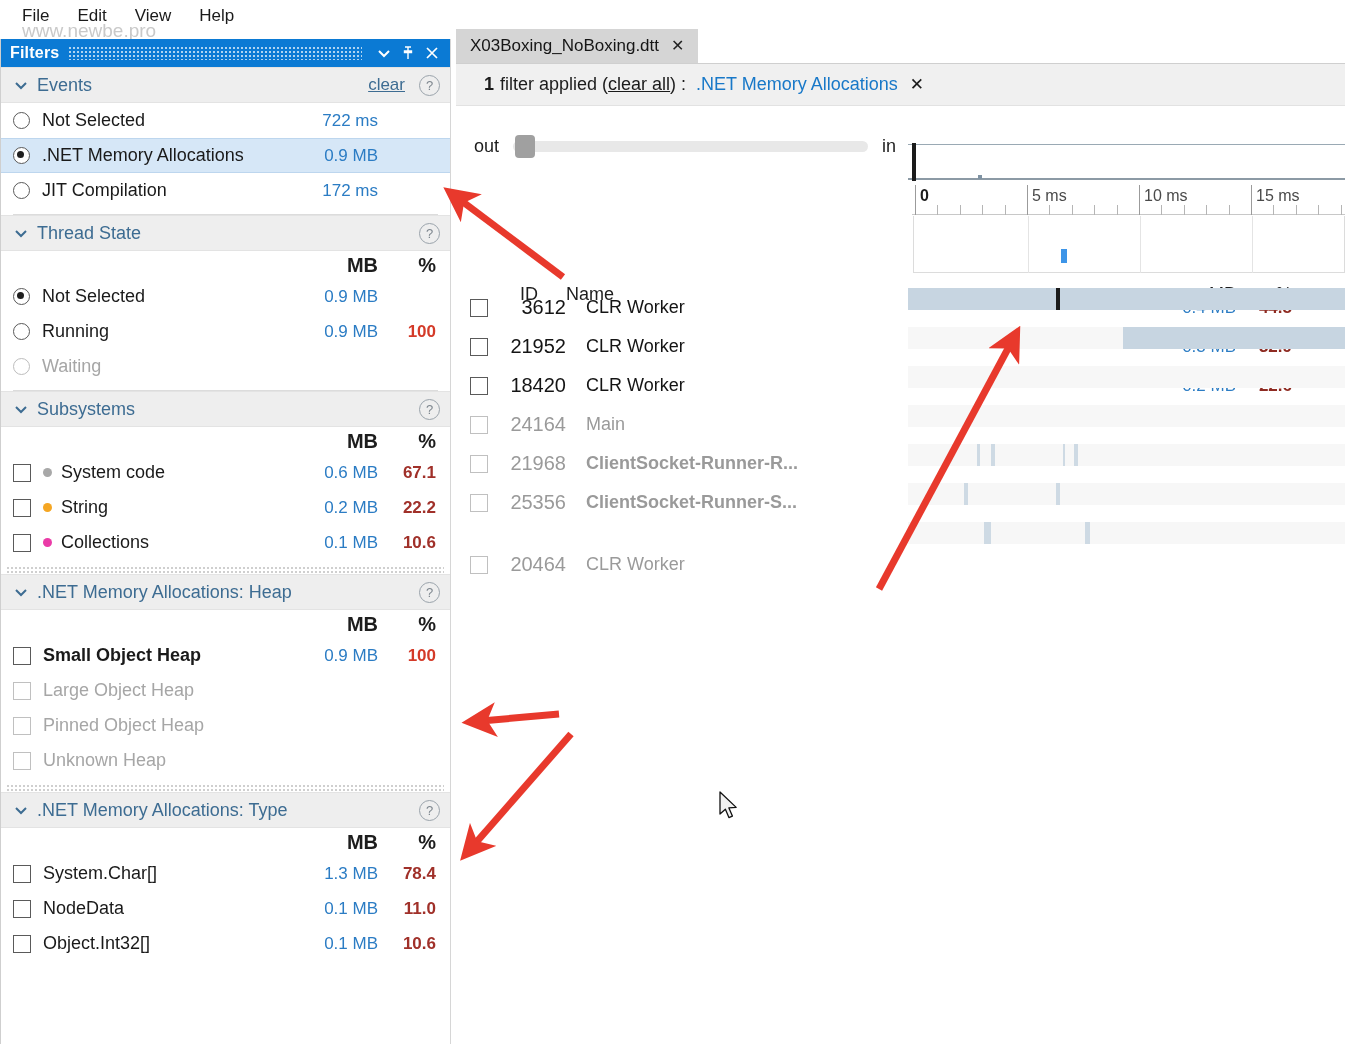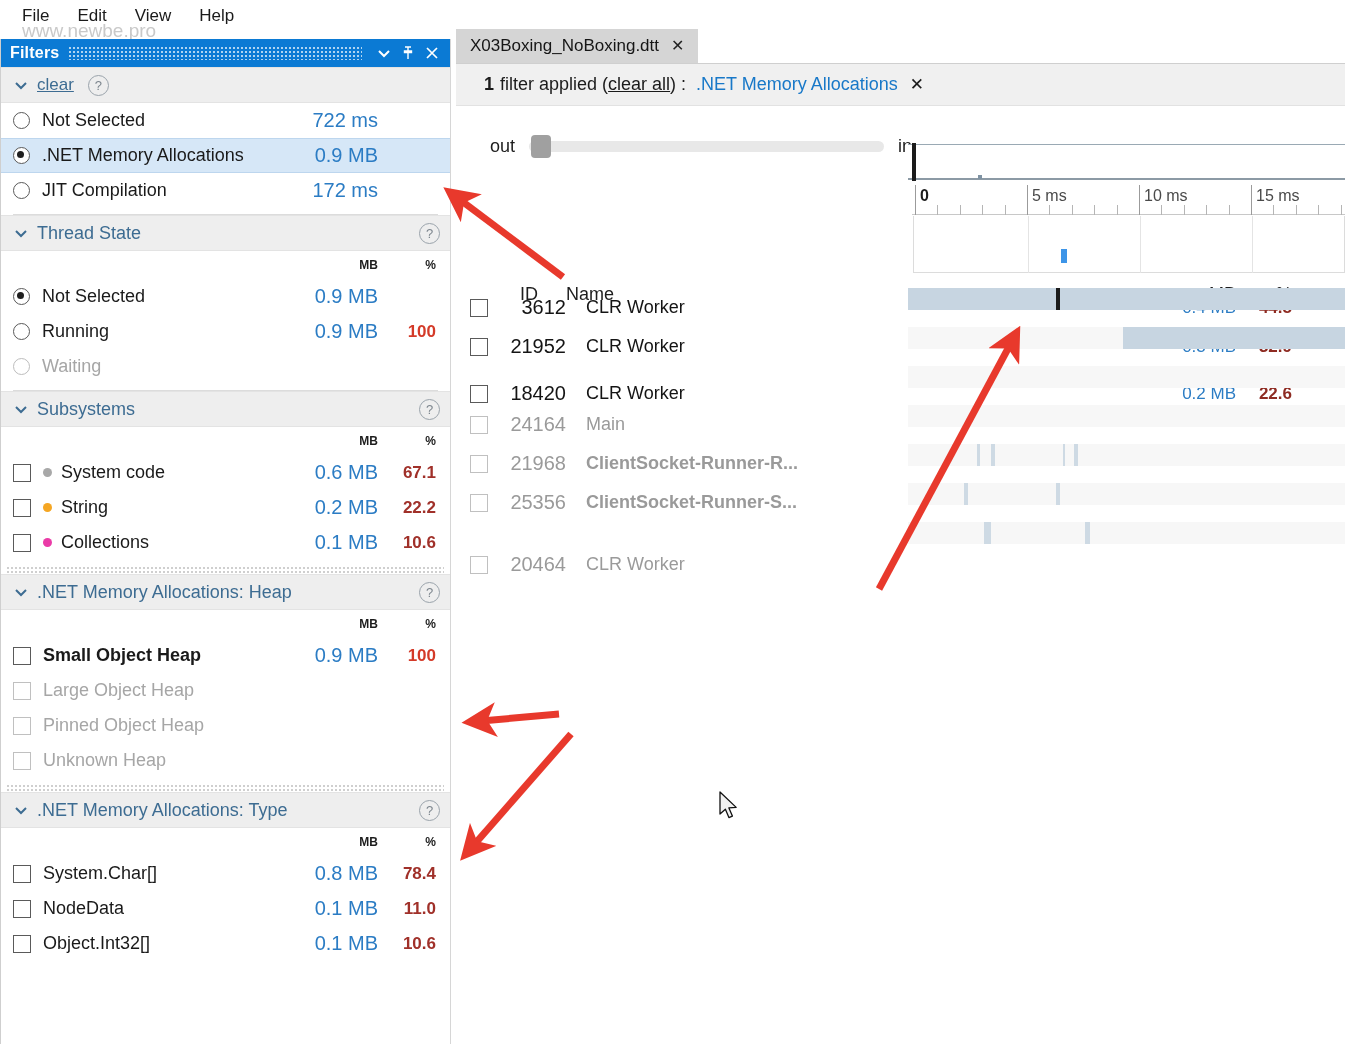--- a/index.html
+++ b/index.html
@@ -91,37 +91,37 @@
   }
   .help-icon {
     width: 21px; height: 21px; border-radius: 50%;
     border: 1.4px solid #9aa3ab; color: #7d868e;
     font-size: 13px; display: flex; align-items: center; justify-content: center;
     flex: 0 0 auto; cursor: default;
   }
 
   .col-head {
     display: flex; align-items: center; height: 28px;
-    padding: 0 14px 0 12px; font-size: 12px; color: #1d1d1d;
+    padding: 0 14px 0 12px; font-size: 20px; color: #1d1d1d;
     font-weight: 600;
   }
   .col-head .sp { flex: 1; }
   .col-mb { width: 78px; text-align: right; }
   .col-pc { width: 58px; text-align: right; }
 
   .frow {
     display: flex; align-items: center; height: 35px;
     padding: 0 14px 0 12px; font-size: 18px; color: #1a1a1a;
     cursor: default;
   }
   .frow.selected { background: #d6e7f7; border-top:1px solid #bdd6ee; border-bottom:1px solid #bdd6ee; }
   .frow.dim { color: #a6a6a6; }
   .frow .lbl { flex: 1; white-space: nowrap; overflow: hidden; text-overflow: ellipsis; }
   .frow .lbl.bold { font-weight: 600; }
-  .frow .mb { width: 78px; text-align: right; color: #2b7cc4; font-size: 20px; }
+  .frow .mb { width: 78px; text-align: right; color: #2b7cc4; font-size: 17px; }
   .frow .pc { width: 58px; text-align: right; color: #a03029; font-weight: 700; font-size: 17px; }
   .frow .pc.red100 { color: #d43a28; }
 
   .radio {
     width: 17px; height: 17px; border-radius: 50%;
     border: 1.6px solid #5a5a5a; margin-right: 12px;
     flex: 0 0 auto; position: relative; background: #fff;
   }
   .radio.dim { border-color: #bdbdbd; }
   .radio.on::after {
@@ -166,21 +166,21 @@
     border-bottom: 1px solid #e2e2e2;
     font-size: 18px; color: #1c1c1c;
   }
   .filterbar b { font-weight: 700; margin-right: 6px; }
   .clear-all { color: #1a1a1a; text-decoration: underline; cursor: pointer; }
   .filter-chip { color: #1878c8; margin-left: 10px; white-space: nowrap; }
   .chip-x { color: #1a1a1a; font-size: 17px; margin-left: 12px; cursor: pointer; }
 
   
   .zoomrow {
-    position: absolute; left: 16px; top: 98px; width: 889px; height: 40px;
+    position: absolute; left: 0; top: 98px; width: 889px; height: 40px;
     display: flex; align-items: center; justify-content: center;
   }
   .zlabel { font-size: 18px; color: #1d1d1d; }
   .zout { margin-left: 18px; }
   .slider-track {
     position: relative; flex: 1; height: 11px; margin: 0 14px;
     background: #e8e8e8; border-radius: 6px;
   }
   .slider-thumb {
     position: absolute; left: 2px; top: -6px;
@@ -302,20 +302,21 @@
         <svg width="14" height="14" viewBox="0 0 14 14">
             <path d="M2 2 L12 12 M12 2 L2 12" fill="none" stroke="#fff" stroke-width="1.7"></path>
           </svg>
       </div>
     </div>
     <div class="panel-body" id="panel-body">
         <div class="section-head">
           <span class="chev"><svg width="16" height="16" viewBox="0 0 16 16">
               <path d="M3 6 L8 11 L13 6" fill="none" stroke="#3d6c92" stroke-width="2"></path>
             </svg></span>
+          <span class="section-title">Events</span>
           <span class="clear-link">clear</span>
           <span class="help-icon">?</span>
         </div>
         <div class="frow">
           <span class="radio"></span>
           <span class="lbl">Not Selected</span>
           <span class="mb">722 ms</span>
           <span class="pc"></span>
         </div>
         <div class="frow selected">
@@ -441,21 +442,21 @@
           <span class="help-icon">?</span>
         </div>
         <div class="col-head">
           <span class="sp"></span>
           <span class="col-mb">MB</span>
           <span class="col-pc">%</span>
         </div>
         <div class="frow">
           <span class="cbox"></span>
           <span class="lbl">System.Char[]</span>
-          <span class="mb">0.8 MB</span>
+          <span class="mb">1.3 MB</span>
           <span class="pc">78.4</span>
         </div>
         <div class="frow">
           <span class="cbox"></span>
           <span class="lbl">NodeData</span>
           <span class="mb">0.1 MB</span>
           <span class="pc">11.0</span>
         </div>
         <div class="frow">
           <span class="cbox"></span>
@@ -549,21 +550,21 @@
           <span class="gut"></span>
         </div>
         <div class="trow" style="top: 299px;">
           <span class="cbox cb"></span>
           <span class="id">21952</span>
           <span class="nm">CLR Worker</span>
           <span class="mb">0.3 MB</span>
           <span class="pc">32.9</span>
           <span class="gut"></span>
         </div>
-        <div class="trow" style="top: 346px;">
+        <div class="trow" style="top: 338px;">
           <span class="cbox cb"></span>
           <span class="id">18420</span>
           <span class="nm">CLR Worker</span>
           <span class="mb">0.2 MB</span>
           <span class="pc">22.6</span>
           <span class="gut"></span>
         </div>
         <div class="trow dim" style="top: 377px;">
           <span class="cbox cb dim"></span>
           <span class="id">24164</span>

